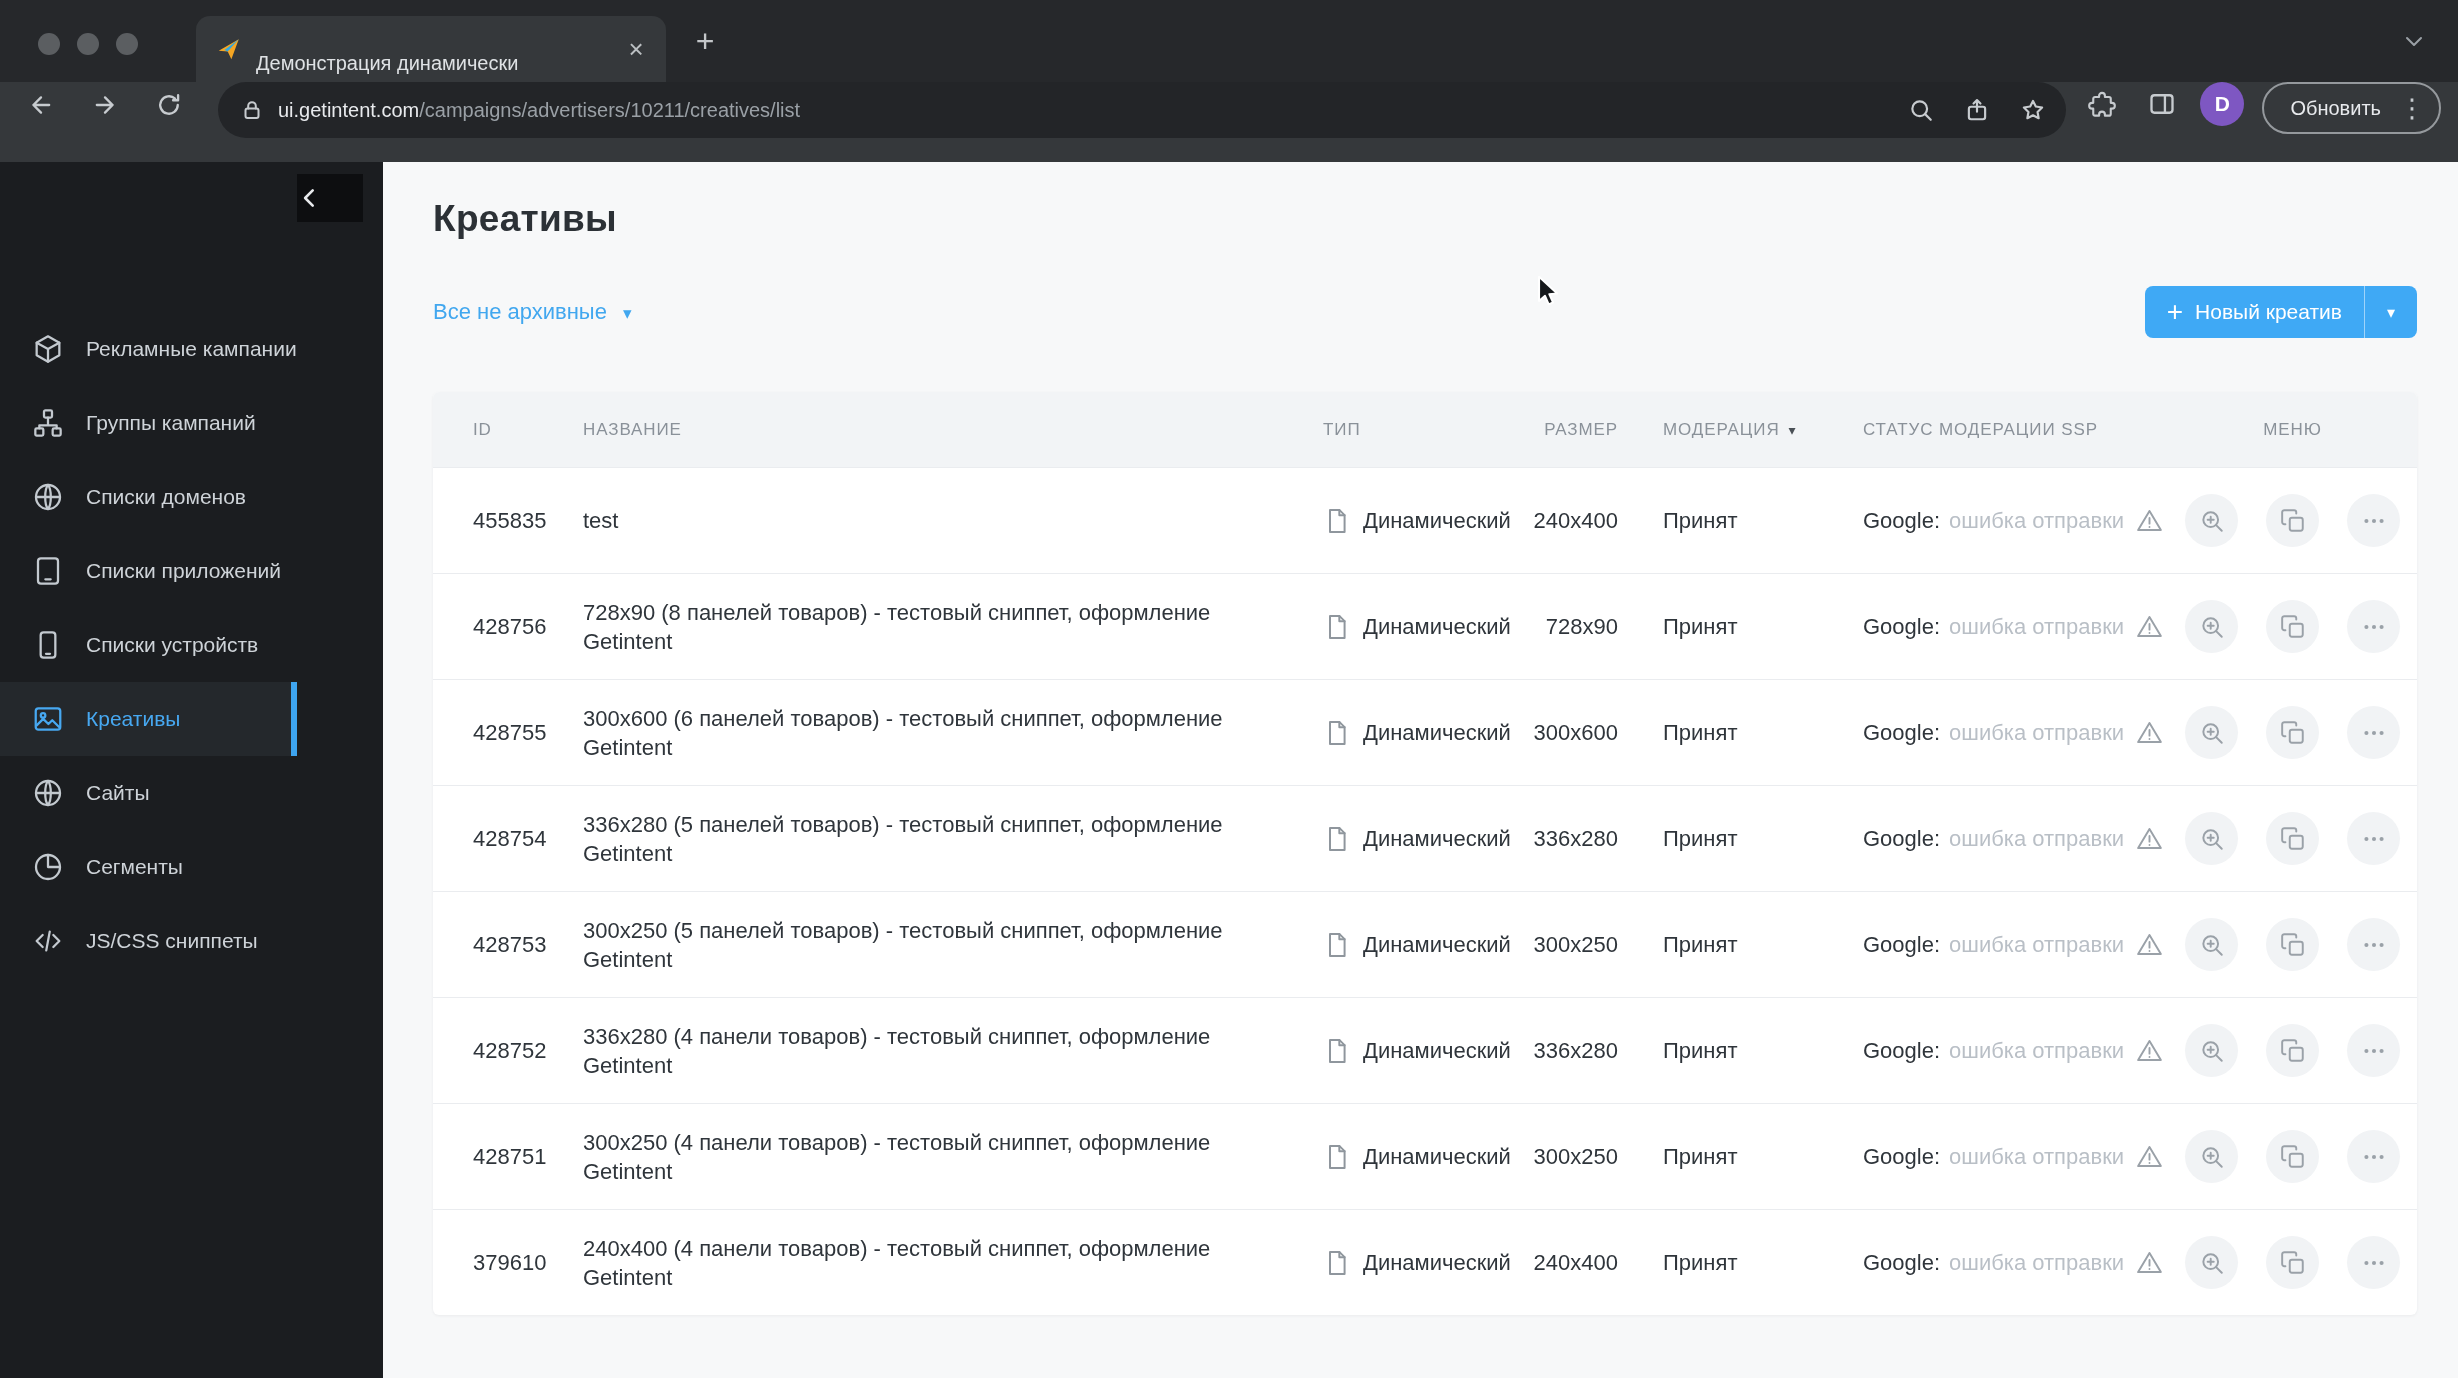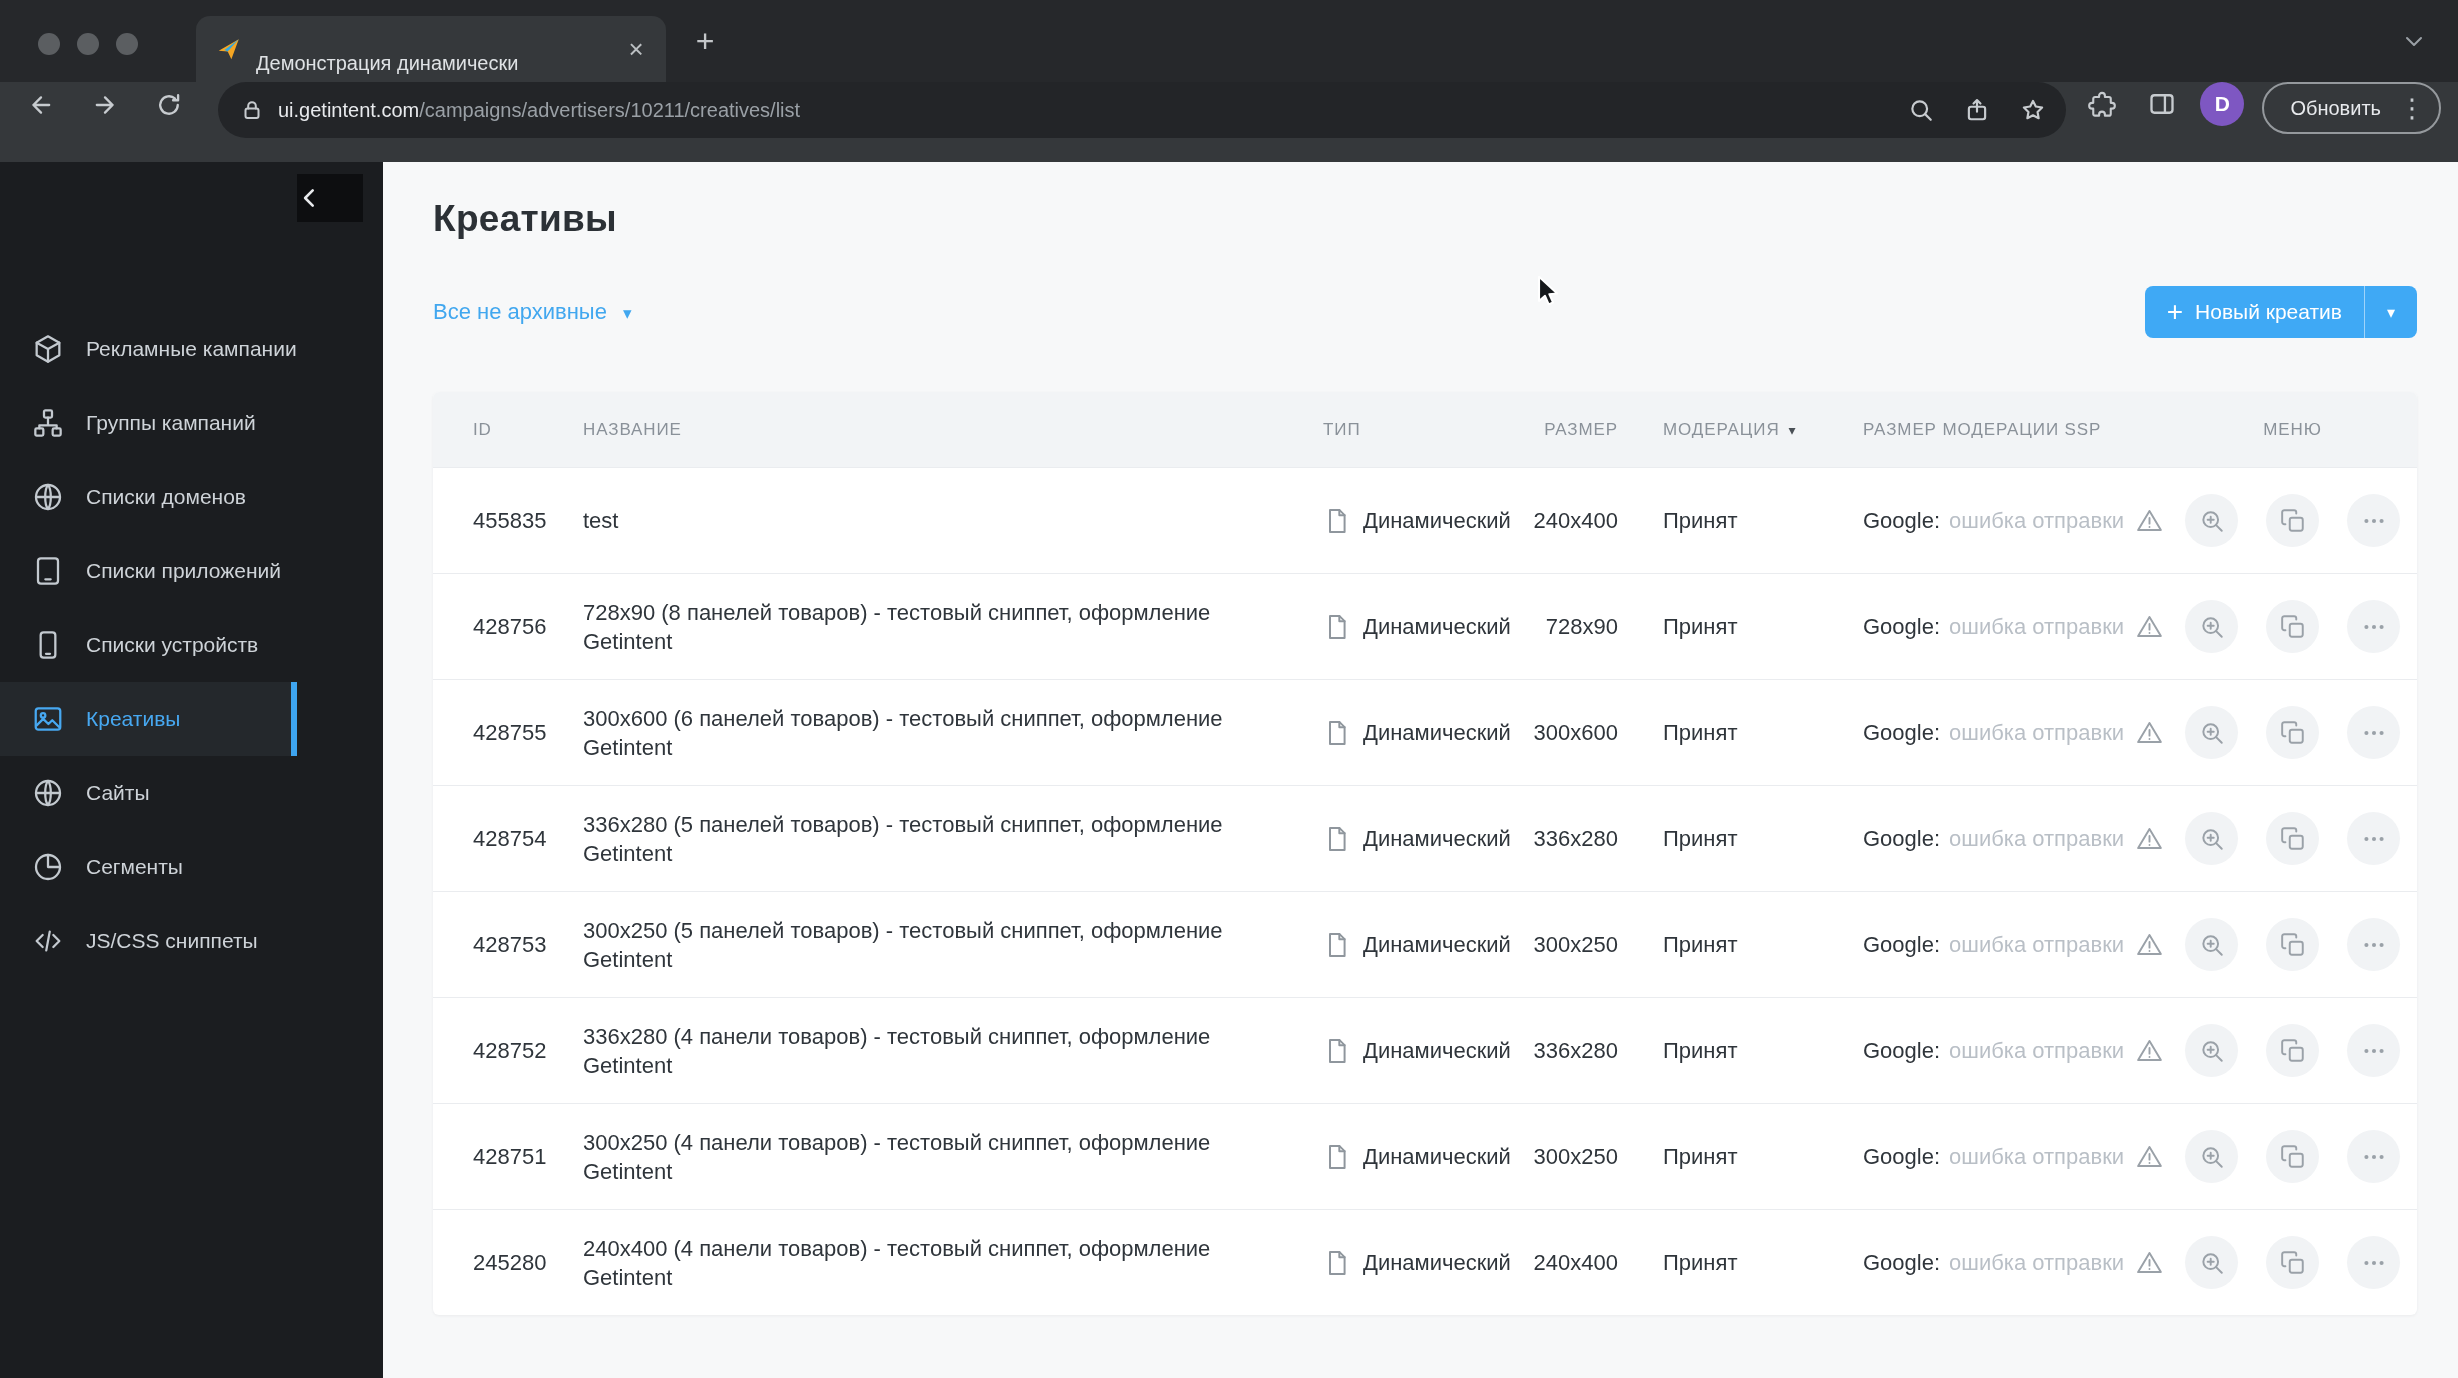--- a/index.html
+++ b/index.html
@@ -317,21 +317,21 @@
       <div class="card">
         <div class="grid thead">
           <div class="th h-id">ID</div>
           <div class="th">НАЗВАНИЕ</div>
           <div class="th">ТИП</div>
           <div class="th h-size">РАЗМЕР</div>
           <div class="th h-mod">
             <span>МОДЕРАЦИЯ</span>
             <span class="sort-caret">▾</span>
           </div>
-          <div class="th h-ssp">РАЗМЕР МОДЕРАЦИИ SSP</div>
+          <div class="th h-ssp">СТАТУС МОДЕРАЦИИ SSP</div>
           <div class="th h-menu">МЕНЮ</div>
         </div>
 
           <div class="grid row">
             <div class="c-id">455835</div>
             <div class="c-name">test</div>
             <div class="c-type">
               <span class="type-icn">
                 <svg viewBox="0 0 24 24" fill="none" stroke="currentColor" stroke-width="1.7" stroke-linecap="round" stroke-linejoin="round">
                   <path d="M6 2.5h8l4.5 4.5v14.5H6z"></path>
@@ -658,21 +658,21 @@
                 <svg viewBox="0 0 24 24" fill="currentColor" stroke="none">
                   <circle cx="5" cy="12" r="1.9"></circle>
                   <circle cx="12" cy="12" r="1.9"></circle>
                   <circle cx="19" cy="12" r="1.9"></circle>
                 </svg>
               </button>
             </div>
           </div>
 
           <div class="grid row">
-            <div class="c-id">245280</div>
+            <div class="c-id">379610</div>
             <div class="c-name">240x400 (4 панели товаров) - тестовый сниппет, оформление Getintent</div>
             <div class="c-type">
               <span class="type-icn">
                 <svg viewBox="0 0 24 24" fill="none" stroke="currentColor" stroke-width="1.7" stroke-linecap="round" stroke-linejoin="round">
                   <path d="M6 2.5h8l4.5 4.5v14.5H6z"></path>
                   <path d="M14 2.5V7h4.5"></path>
                 </svg>
               </span>
               <span>Динамический</span>
             </div>

